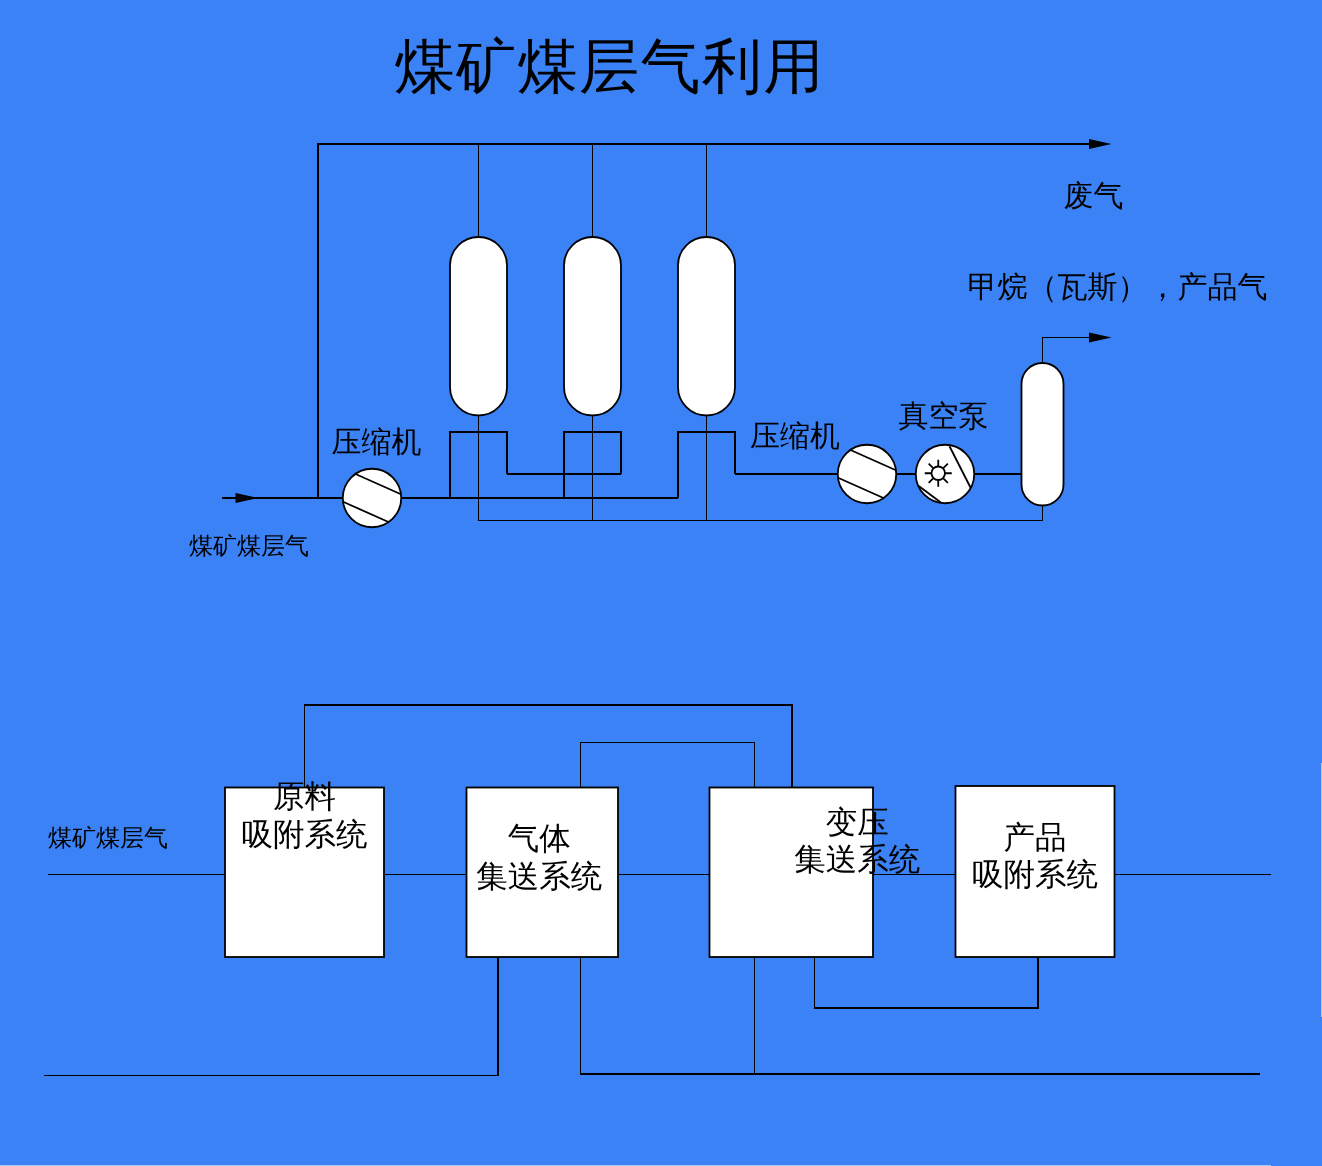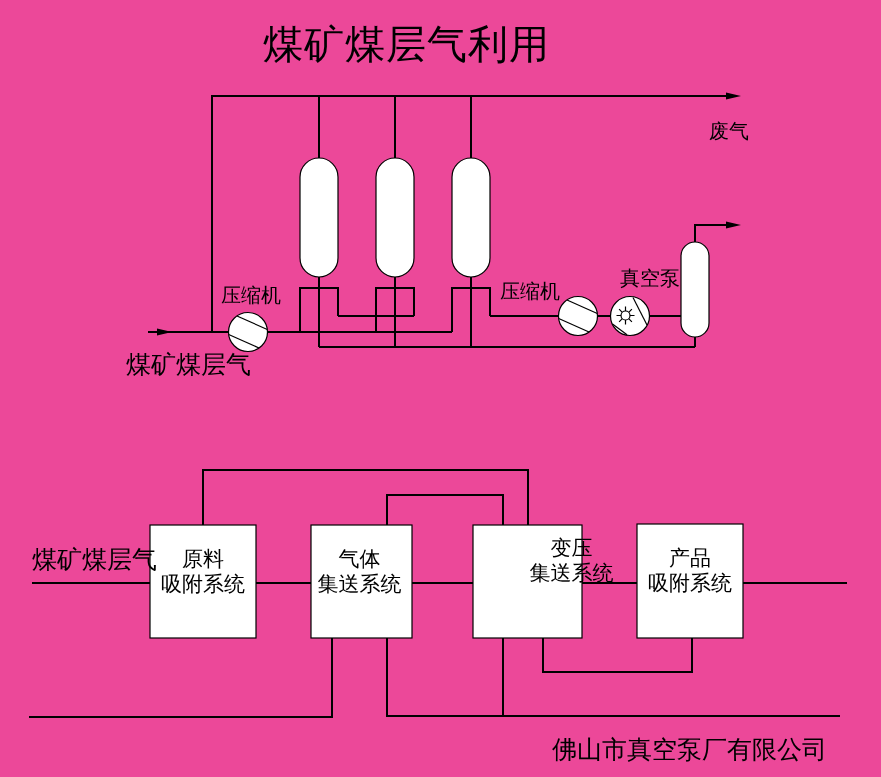--- a/index.html
+++ b/index.html
@@ -1,31 +1,31 @@
 <!DOCTYPE html>
 <html><head>
 <meta charset="utf-8">
 <style>
   html,body{margin:0;padding:0;background:#ffffff;}
   .canvas{
     position:relative;
     width:881px;height:777px;
-    background:#ec4899;
-    font-family:Liberation Serif, serif;
+    background:#3b82f6;
+    font-family:Liberation Sans, sans-serif;
     color:#000;
     overflow:hidden;
   }
   .canvas svg{position:absolute;left:0;top:0;}
   .lbl{position:absolute;white-space:nowrap;color:#000;}
   .title{
     position:absolute;left:263px;top:17px;
     font-size:40px;letter-spacing:1px;font-weight:normal;
   }
   .lbl-20{font-size:20px;line-height:22px;}
-  .lbl-21{font-size:25px;line-height:23px;}
+  .lbl-21{font-size:16px;line-height:23px;}
   .boxlbl{
     position:absolute;
     display:flex;flex-direction:column;align-items:center;justify-content:center;
     text-align:center;font-size:21px;line-height:25px;
     transform:translateY(-10px);
   }
   .boxlbl span{display:block;}
   .stroke{fill:none;stroke:#000;stroke-width:1.2;}
   .crisp{shape-rendering:crispEdges;}
   .shape{fill:#ffffff;stroke:#000;stroke-width:1.2;}
@@ -101,46 +101,46 @@
     <path class="stroke crisp" d="M29,717 H332 V638"></path>
     <path class="stroke crisp" d="M387,638 V716 H840"></path>
     <path class="stroke crisp" d="M503,638 V716"></path>
     <path class="stroke crisp" d="M543,638 V672 H692 V638"></path>
   </svg>
 
   <div class="title">煤矿煤层气利用</div>
 
   <div class="lbl lbl-20" style="left:709px;top:120px;">废气</div>
 
+  <div class="lbl lbl-20" style="left:645px;top:181px;">甲烷（瓦斯），产品气</div>
 
   <div class="lbl lbl-20" style="left:221px;top:284px;">压缩机</div>
 
   <div class="lbl lbl-20" style="left:500px;top:280px;">压缩机</div>
 
-  <div class="lbl lbl-20" style="left:620px;top:267px;">真空泵</div>
+  <div class="lbl lbl-20" style="left:599px;top:267px;">真空泵</div>
 
   <div class="lbl lbl-21" style="left:126px;top:353px;">煤矿煤层气</div>
 
   <div class="lbl lbl-21" style="left:32px;top:548px;">煤矿煤层气</div>
 
-  <div class="boxlbl" style="left:150px;top:525px;width:106px;height:113px;">
+  <div class="boxlbl" style="left:150px;top:497px;width:106px;height:113px;">
     <span>原料</span>
     <span>吸附系统</span>
   </div>
 
   <div class="boxlbl" style="left:311px;top:525px;width:97px;height:113px;justify-content:center;">
     <span>气体</span>
     <span>集送系统</span>
   </div>
 
   <div class="boxlbl" style="left:473px;top:514px;width:105px;height:113px;margin-left:46px;">
     <span>变压</span>
     <span>集送系统</span>
   </div>
 
   <div class="boxlbl" style="left:637px;top:524px;width:106px;height:114px;">
     <span>产品</span>
     <span>吸附系统</span>
   </div>
 
-  <div class="lbl lbl-21" style="left:552px;top:738px;">佛山市真空泵厂有限公司</div>
 
 </div>
 
 </body></html>

